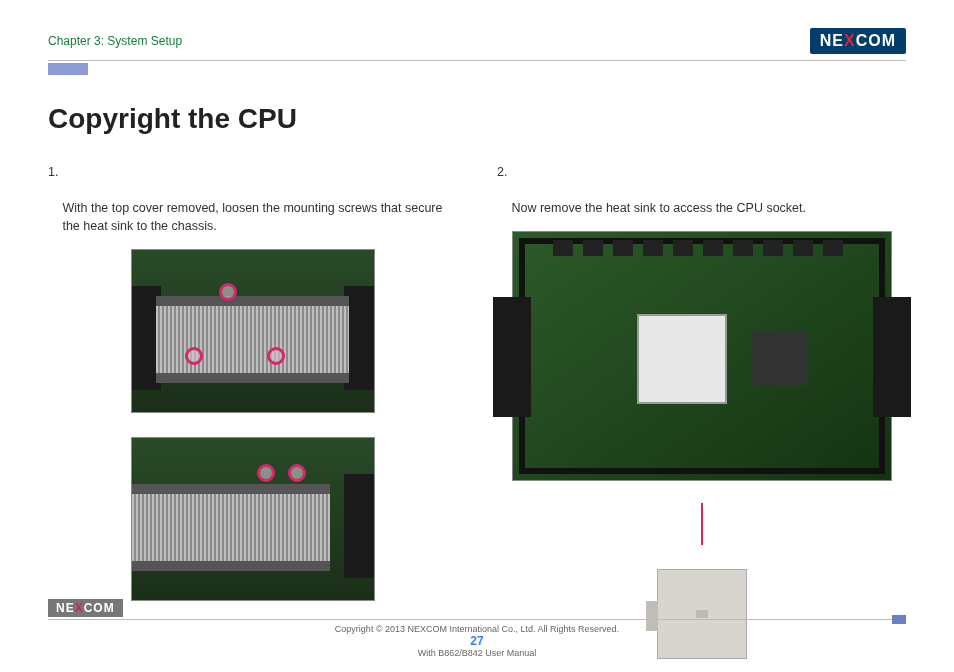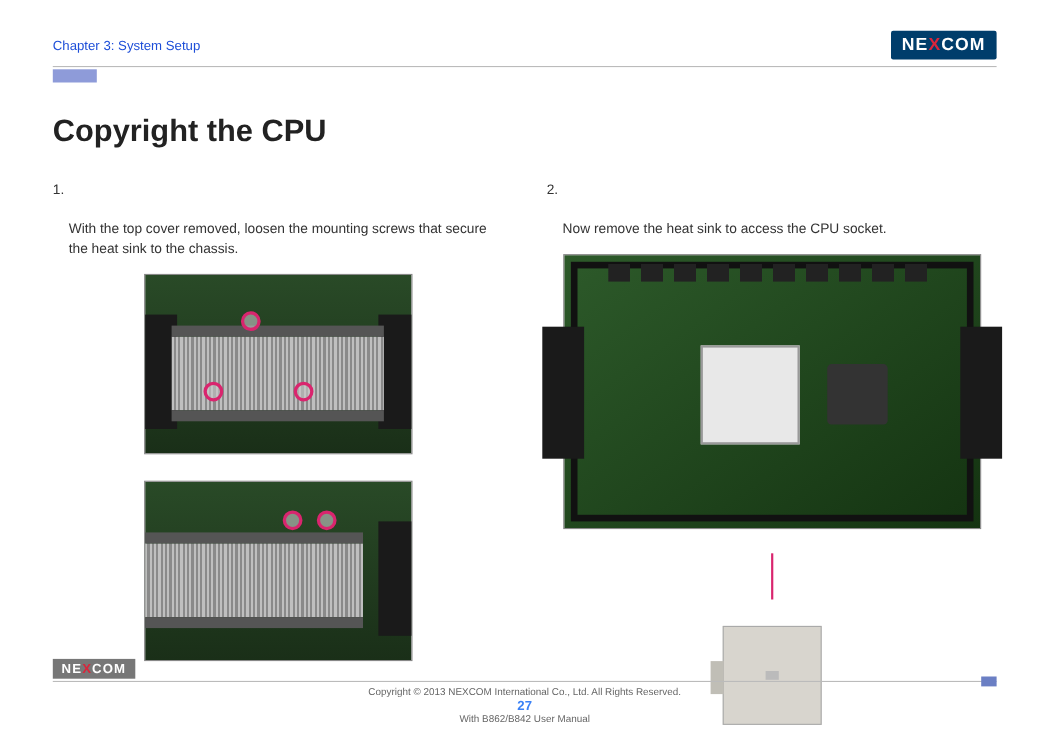--- a/index.html
+++ b/index.html
@@ -1,19 +1,19 @@
 <!DOCTYPE html>
 <html><head>
 <meta charset="utf-8">
 <style>
 * { box-sizing: border-box; margin: 0; padding: 0; }
 body { font-family: Arial, Helvetica, sans-serif; width: 954px; height: 672px; background: #fff; position: relative; color: #333; }
 .page { padding: 28px 48px 0 48px; }
 .header-row { display: flex; justify-content: space-between; align-items: center; margin-bottom: 6px; }
-.chapter { font-size: 12px; color: #1d4ed8; }
+.chapter { font-size: 12px; color: #15803d; }
 .logo { background: #003d6b; color: #fff; font-weight: bold; padding: 4px 10px; border-radius: 2px; font-size: 16px; letter-spacing: 1px; display: flex; align-items: center; }
 .logo .x { color: #d9253b; }
 .hr-top { height: 1px; background: #bbb; margin-bottom: 2px; }
 .accent-bar { width: 40px; height: 12px; background: #8e9bd9; margin-bottom: 28px; }
 .title { font-size: 28px; font-weight: bold; color: #222; margin-bottom: 28px; }
 .columns { display: flex; gap: 40px; }
 .col { flex: 1; }
 .step { font-size: 12.5px; line-height: 1.45; margin-bottom: 14px; display: flex; }
 .step-num { margin-right: 4px; }
 .step-text { flex: 1; margin-top: 36px; }

